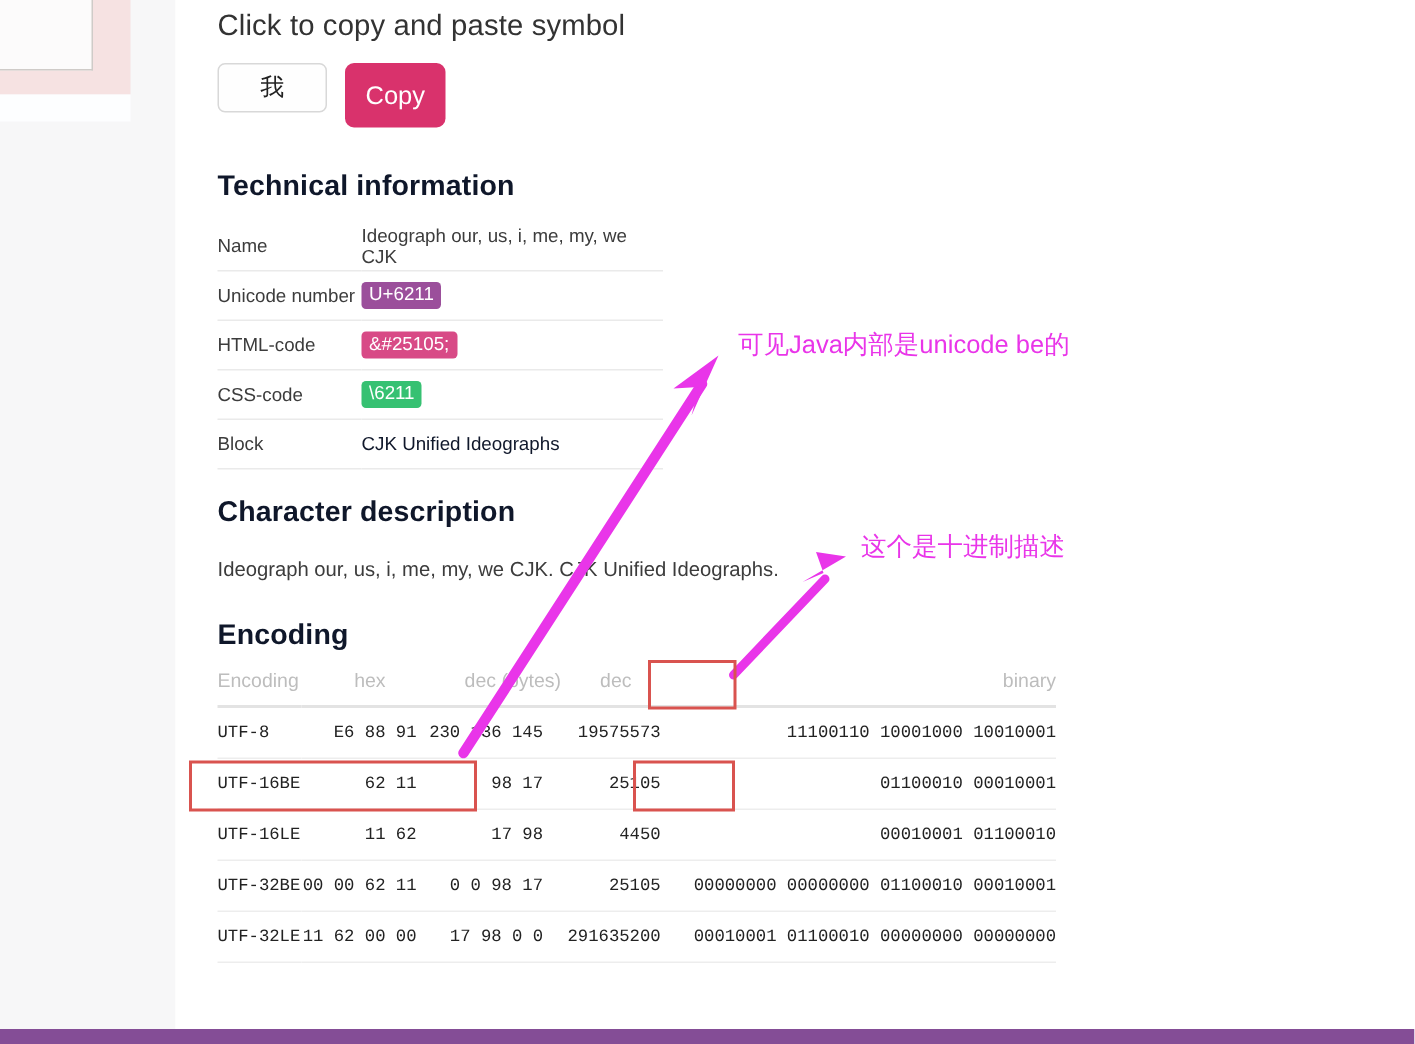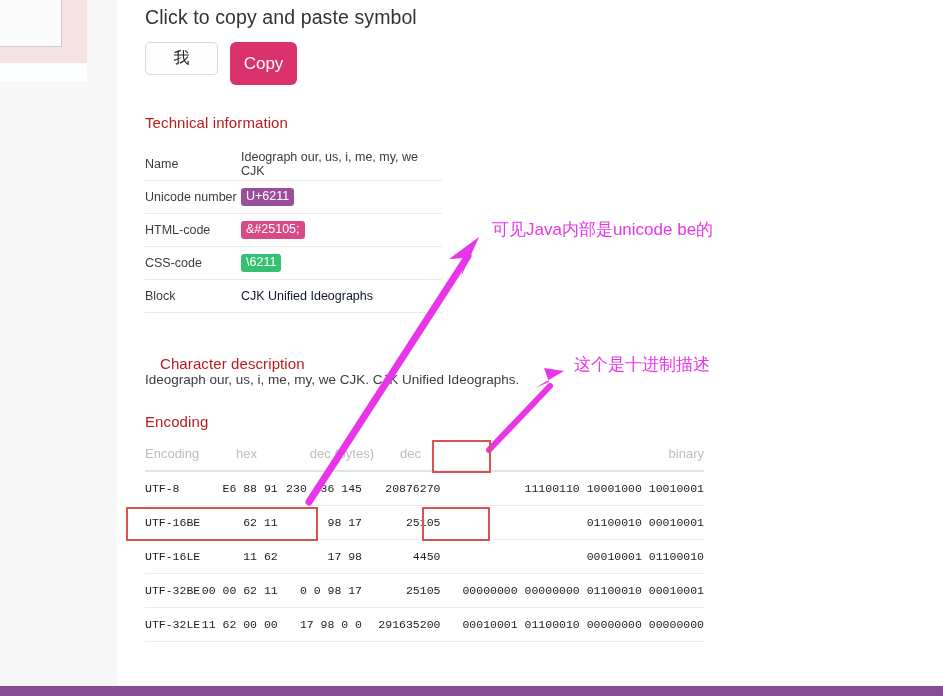--- a/index.html
+++ b/index.html
@@ -96,27 +96,27 @@
     font-family: "Liberation Sans", sans-serif;
     cursor: pointer;
     padding: 0;
     line-height: 33px;
     text-align: center;
   }
 
   .section-h {
     position: absolute;
     left: 28px;
-    font-size: 15px;
-    font-weight: 400;
-    color: #b91c1c;
+    font-size: 19px;
+    font-weight: 700;
+    color: #0f172a;
     letter-spacing: 0.1px;
   }
   #h-tech { top: 114px; }
-  #h-chardesc { top: 355px; margin-left: 15px; }
+  #h-chardesc { top: 331px; }
   #h-encoding { top: 413px; }
 
   
   #tech-table {
     position: absolute;
     left: 28px; top: 148px;
     width: 297px;
     border-collapse: collapse;
     font-size: 12.5px;
   }
@@ -287,21 +287,21 @@
         <th class="col-decb">dec (bytes)</th>
         <th class="col-dec">dec</th>
         <th class="col-bin">binary</th>
       </tr>
     </thead>
     <tbody>
       <tr>
         <td class="col-enc">UTF-8</td>
         <td class="col-hex">E6 88 91</td>
         <td class="col-decb">230 136 145</td>
-        <td class="col-dec">20876270</td>
+        <td class="col-dec">19575573</td>
         <td class="col-bin">11100110 10001000 10010001</td>
       </tr>
       <tr>
         <td class="col-enc">UTF-16BE</td>
         <td class="col-hex">62 11</td>
         <td class="col-decb">98 17</td>
         <td class="col-dec">25105</td>
         <td class="col-bin">01100010 00010001</td>
       </tr>
       <tr>

